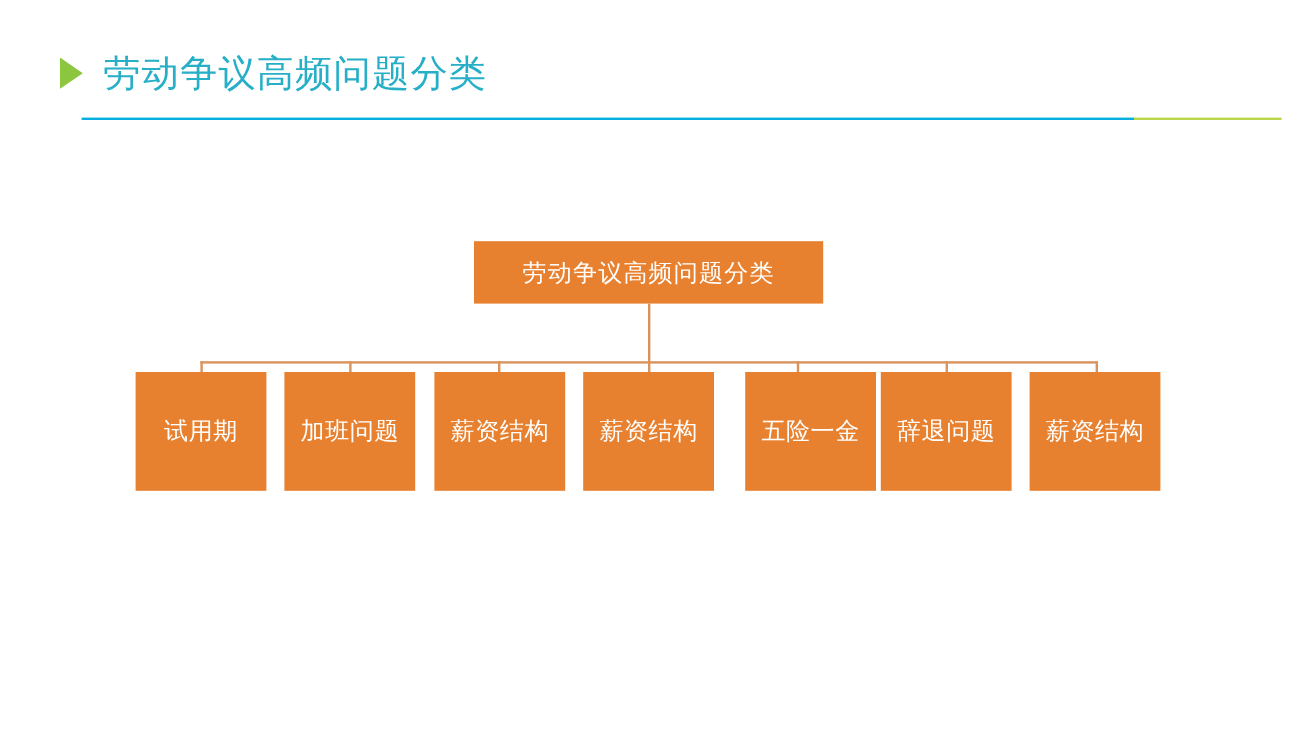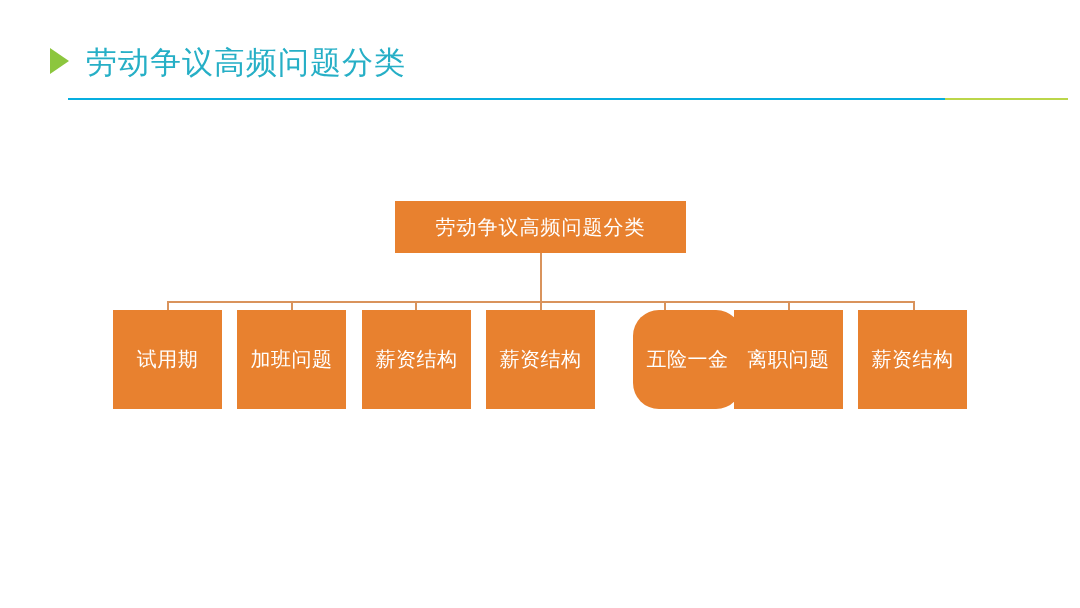--- a/index.html
+++ b/index.html
@@ -161,18 +161,18 @@
   <div class="connector conn-drop" style="left:540px;"></div>
   <div class="connector conn-drop" style="left:664px;"></div>
   <div class="connector conn-drop" style="left:788px;"></div>
   <div class="connector conn-drop" style="left:913px;"></div>
 
   <div class="leaf-row">
     <div class="node node-leaf" style="left:0px;">试用期</div>
     <div class="node node-leaf" style="left:124px;">加班问题</div>
     <div class="node node-leaf" style="left:249px;">薪资结构</div>
     <div class="node node-leaf" style="left:373px;">薪资结构</div>
-    <div class="node node-leaf" style="left:520px;border-radius:26px;">五险一金</div>
-    <div class="node node-leaf" style="left:621px;">离职问题</div>
+    <div class="node node-leaf" style="left:508px;">五险一金</div>
+    <div class="node node-leaf" style="left:621px;">辞退问题</div>
     <div class="node node-leaf" style="left:745px;">薪资结构</div>
   </div>
 
 </div>
 
 </body></html>

